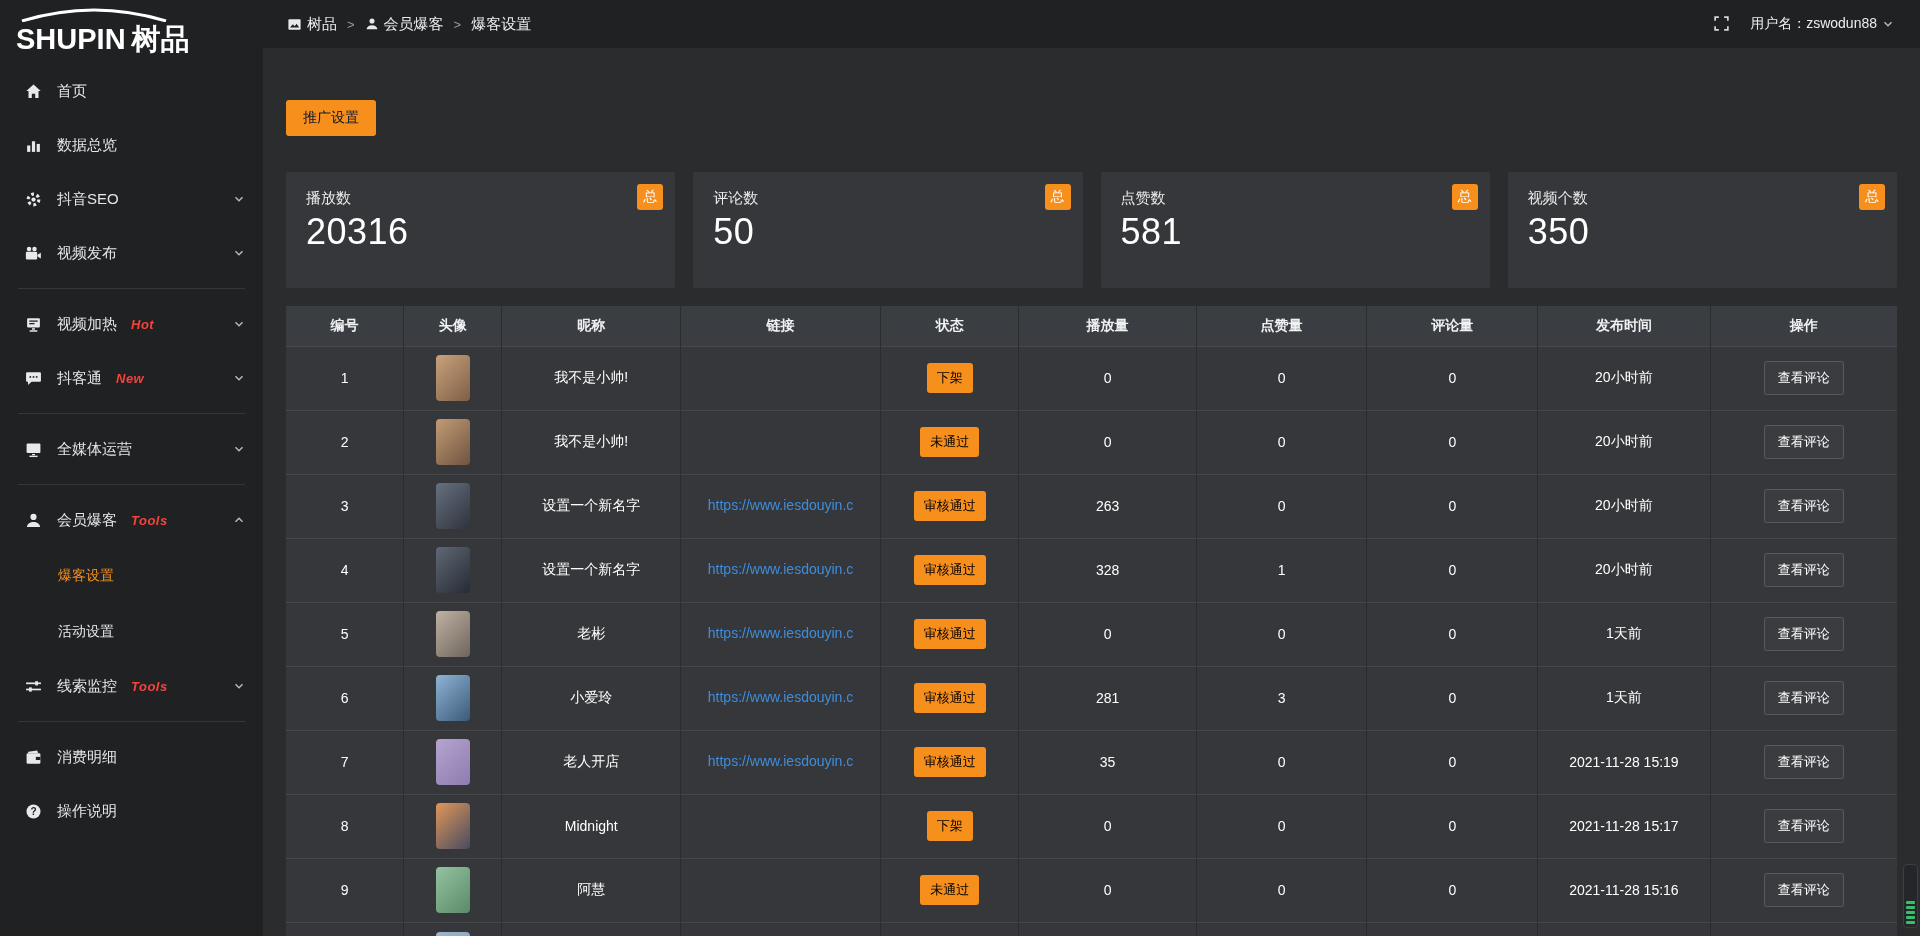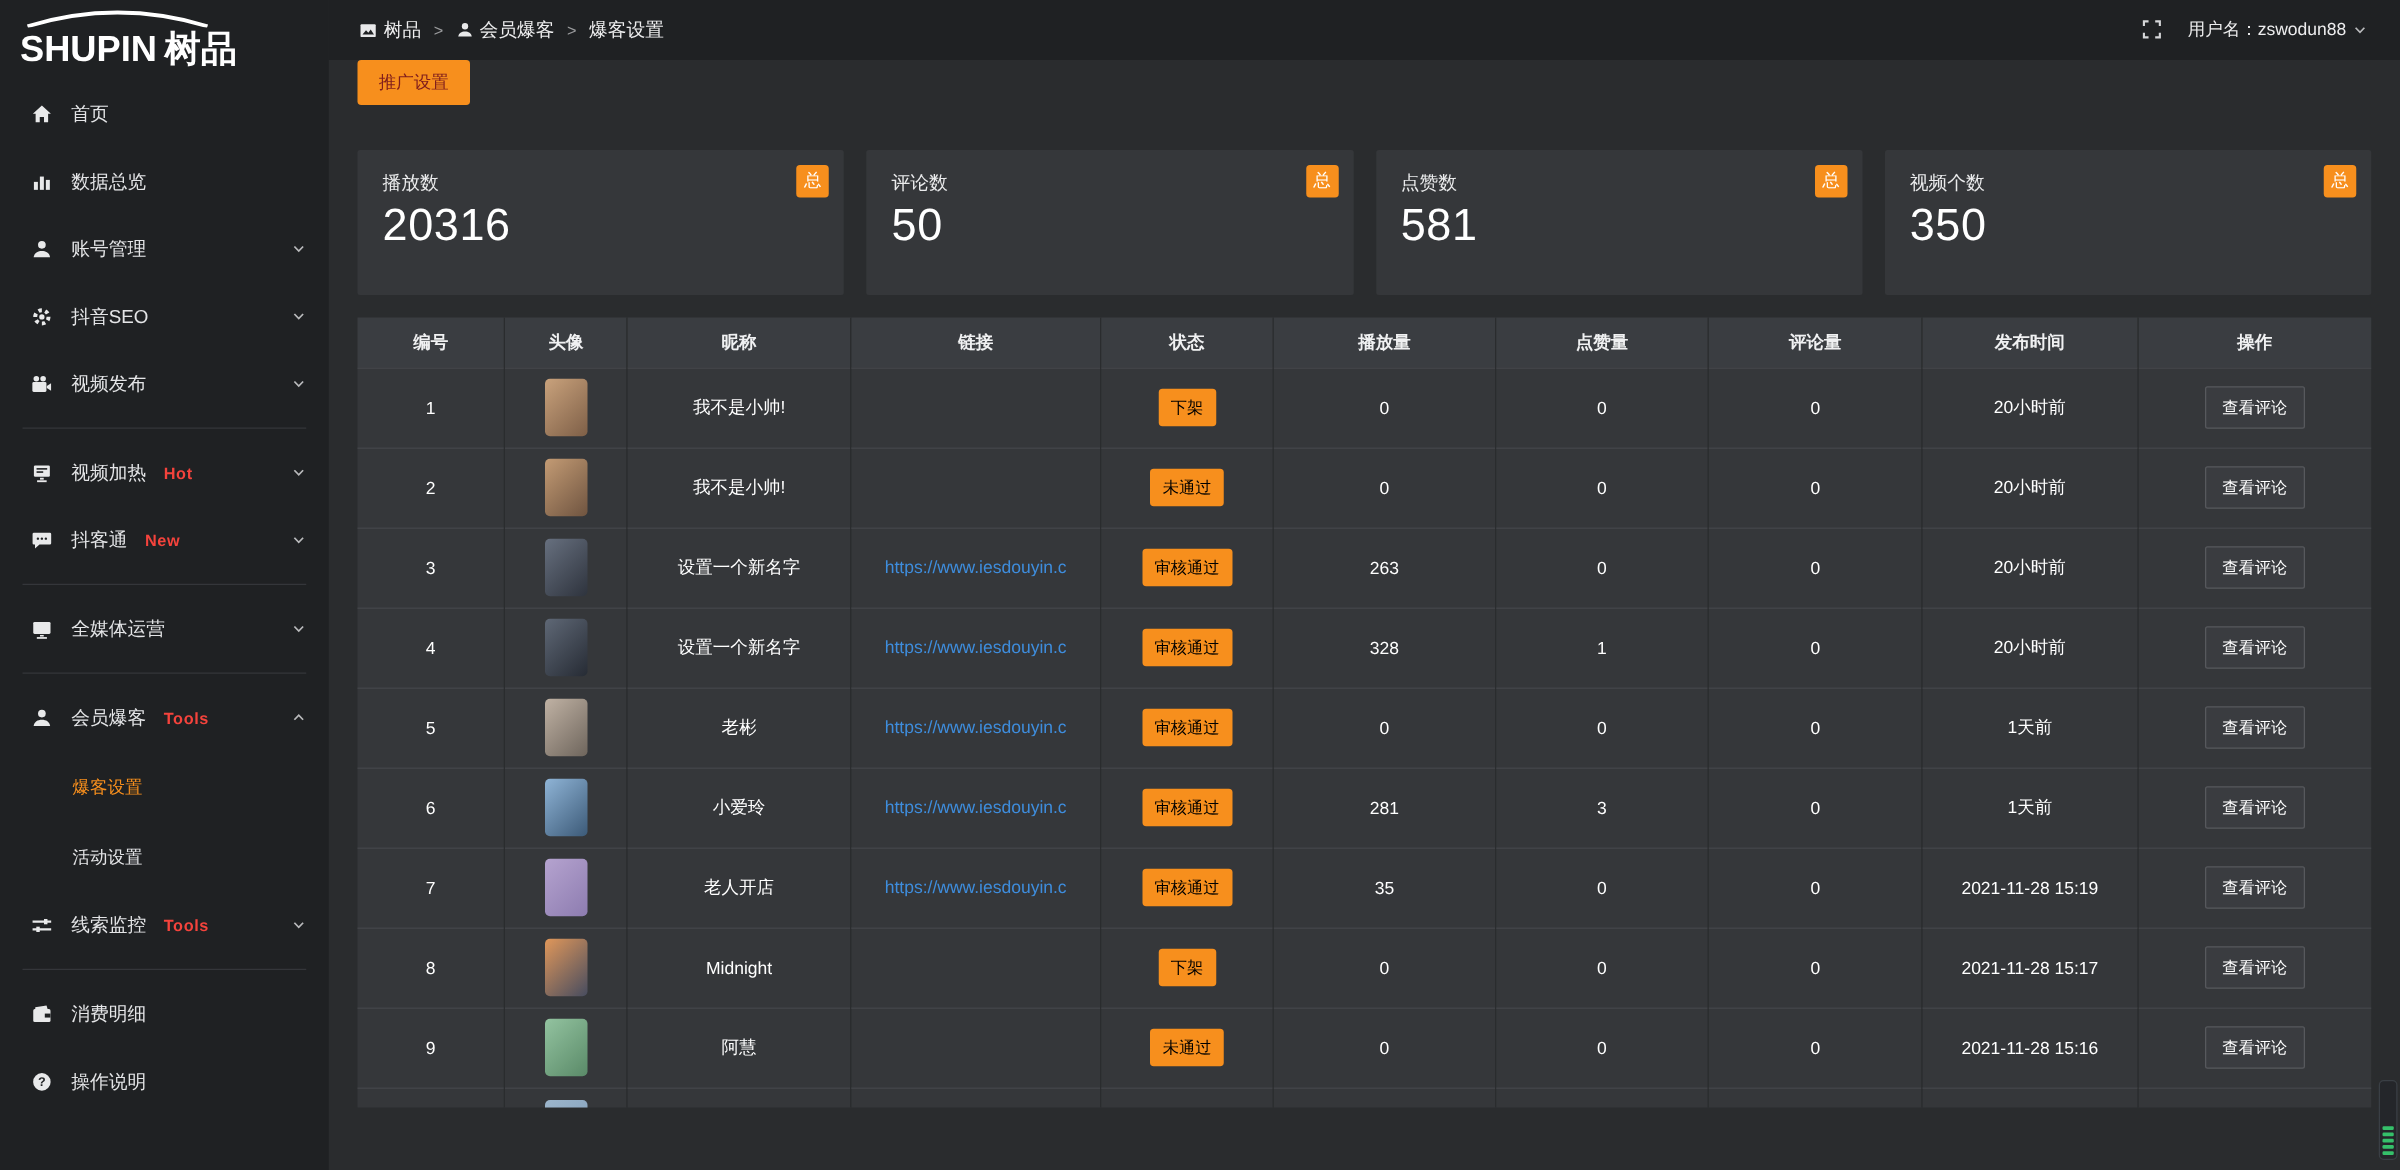--- a/index.html
+++ b/index.html
@@ -9,40 +9,40 @@
   
   .sidebar { position:absolute; left:0; top:0; width:263px; height:936px; background:#1f2123; z-index:3; }
   .logo { position:relative; padding:20px 0 10px 16px; height:64px; }
   .logo-arc { position:absolute; top:8px; left:18px; }
   .logo-text { font-size:29px; font-weight:800; color:#fff; letter-spacing:0; white-space:nowrap; }
   .logo-cn { margin-left:6px; }
   .sb-menu { margin-top:0; }
   .sb-item { display:flex; align-items:center; height:54px; padding:0 18px 0 24px; font-size:15px; color:#e4e5e7; cursor:pointer; }
   .sb-icon { width:18px; height:18px; margin-right:15px; display:inline-flex; align-items:center; justify-content:center; flex:none; }
   .sb-label { white-space:nowrap; }
-  .sb-badge { font-weight:bold; font-size:13px; margin-left:14px; letter-spacing:.5px; }
+  .sb-badge { font-style:italic; font-weight:bold; font-size:13px; margin-left:14px; letter-spacing:.5px; }
   .sb-chevron { margin-left:auto; display:inline-flex; }
   .sb-chevron.up svg { transform:rotate(180deg); }
   .sb-divider { height:1px; background:#34363a; margin:8px 18px; }
   .sb-sub { }
   .sb-subitem { height:56px; line-height:56px; padding-left:58px; font-size:14px; color:#e4e5e7; cursor:pointer; }
   .sb-subitem.active { color:#f78f1d; }
 
   
   .topbar { position:absolute; left:263px; right:0; top:0; height:48px; background:#1f2123; display:flex; align-items:center; justify-content:space-between; padding:0 26px 0 24px; z-index:2; }
   .crumbs { display:flex; align-items:center; gap:10px; font-size:15px; color:#ededee; }
   .crumb { display:flex; align-items:center; gap:5px; cursor:pointer; }
   .crumb-sep { color:#9a9b9d; font-size:13px; }
   .top-right { display:flex; align-items:flex-start; gap:20px; }
   .fs-btn { display:inline-flex; cursor:pointer; }
   .user-chip { display:flex; align-items:center; gap:5px; font-size:14px; color:#ededee; cursor:pointer; }
 
   
   .content { position:absolute; left:263px; top:48px; right:0; bottom:0; background:#2a2c2e; padding:0 23px; overflow:hidden; }
-  .promo-btn { display:inline-block; background:#f78f1d; color:#7f1d1d; border:none; border-radius:3px; font-size:14px; padding:9px 17px; cursor:pointer; font-family:inherit; }
+  .promo-btn { display:inline-block; margin-top:52px; background:#f78f1d; color:#0f172a; border:none; border-radius:3px; font-size:14px; padding:9px 17px; cursor:pointer; font-family:inherit; }
 
   .cards { display:flex; gap:18px; margin-top:36px; }
   .card { position:relative; flex:1; height:116px; background:#35373a; border-radius:2px; padding:17px 20px; }
   .card-label { font-size:15px; color:#eaebec; }
   .card-value { font-size:36px; color:#fff; margin-top:3px; letter-spacing:.5px; }
   .card-badge { position:absolute; top:12px; right:12px; min-width:26px; height:26px; background:#f78f1d; border-radius:3px; color:#fff; font-size:14px; display:flex; align-items:center; justify-content:center; padding:0 4px; }
 
   
   .grid-wrap { margin-top:18px; }
   table { width:100%; border-collapse:collapse; table-layout:fixed; }
@@ -83,34 +83,20 @@
       </div>
       <div class="sb-item">
         <span class="sb-icon">
           <svg width="17" height="17" viewBox="0 0 16 16" fill="#e8e9ea">
             <rect x="2" y="8" width="3" height="6"></rect>
             <rect x="6.5" y="4" width="3" height="10"></rect>
             <rect x="11" y="6.5" width="3" height="7.5"></rect>
           </svg>
         </span>
         <span class="sb-label">数据总览</span>
-      </div>
-      <div class="sb-item">
-        <span class="sb-icon">
-          <svg width="17" height="17" viewBox="0 0 16 16" fill="#e8e9ea">
-            <circle cx="8" cy="4.6" r="2.9"></circle>
-            <path d="M1.8 14c.4-3.2 3-4.7 6.2-4.7s5.8 1.5 6.2 4.7z"></path>
-          </svg>
-        </span>
-        <span class="sb-label">账号管理</span>
-        <span class="sb-chevron ">
-          <svg width="12" height="12" viewBox="0 0 12 12">
-            <path d="M2.5 4.2L6 7.8l3.5-3.6" fill="none" stroke="#b9babc" stroke-width="1.4"></path>
-          </svg>
-        </span>
       </div>
       <div class="sb-item">
         <span class="sb-icon">
           <svg width="17" height="17" viewBox="0 0 16 16">
             <circle cx="8" cy="8" r="5" fill="none" stroke="#e8e9ea" stroke-width="3" stroke-dasharray="2.6 2.6"></circle>
             <circle cx="8" cy="8" r="2" fill="#e8e9ea"></circle>
           </svg>
         </span>
         <span class="sb-label">抖音SEO</span>
         <span class="sb-chevron ">

